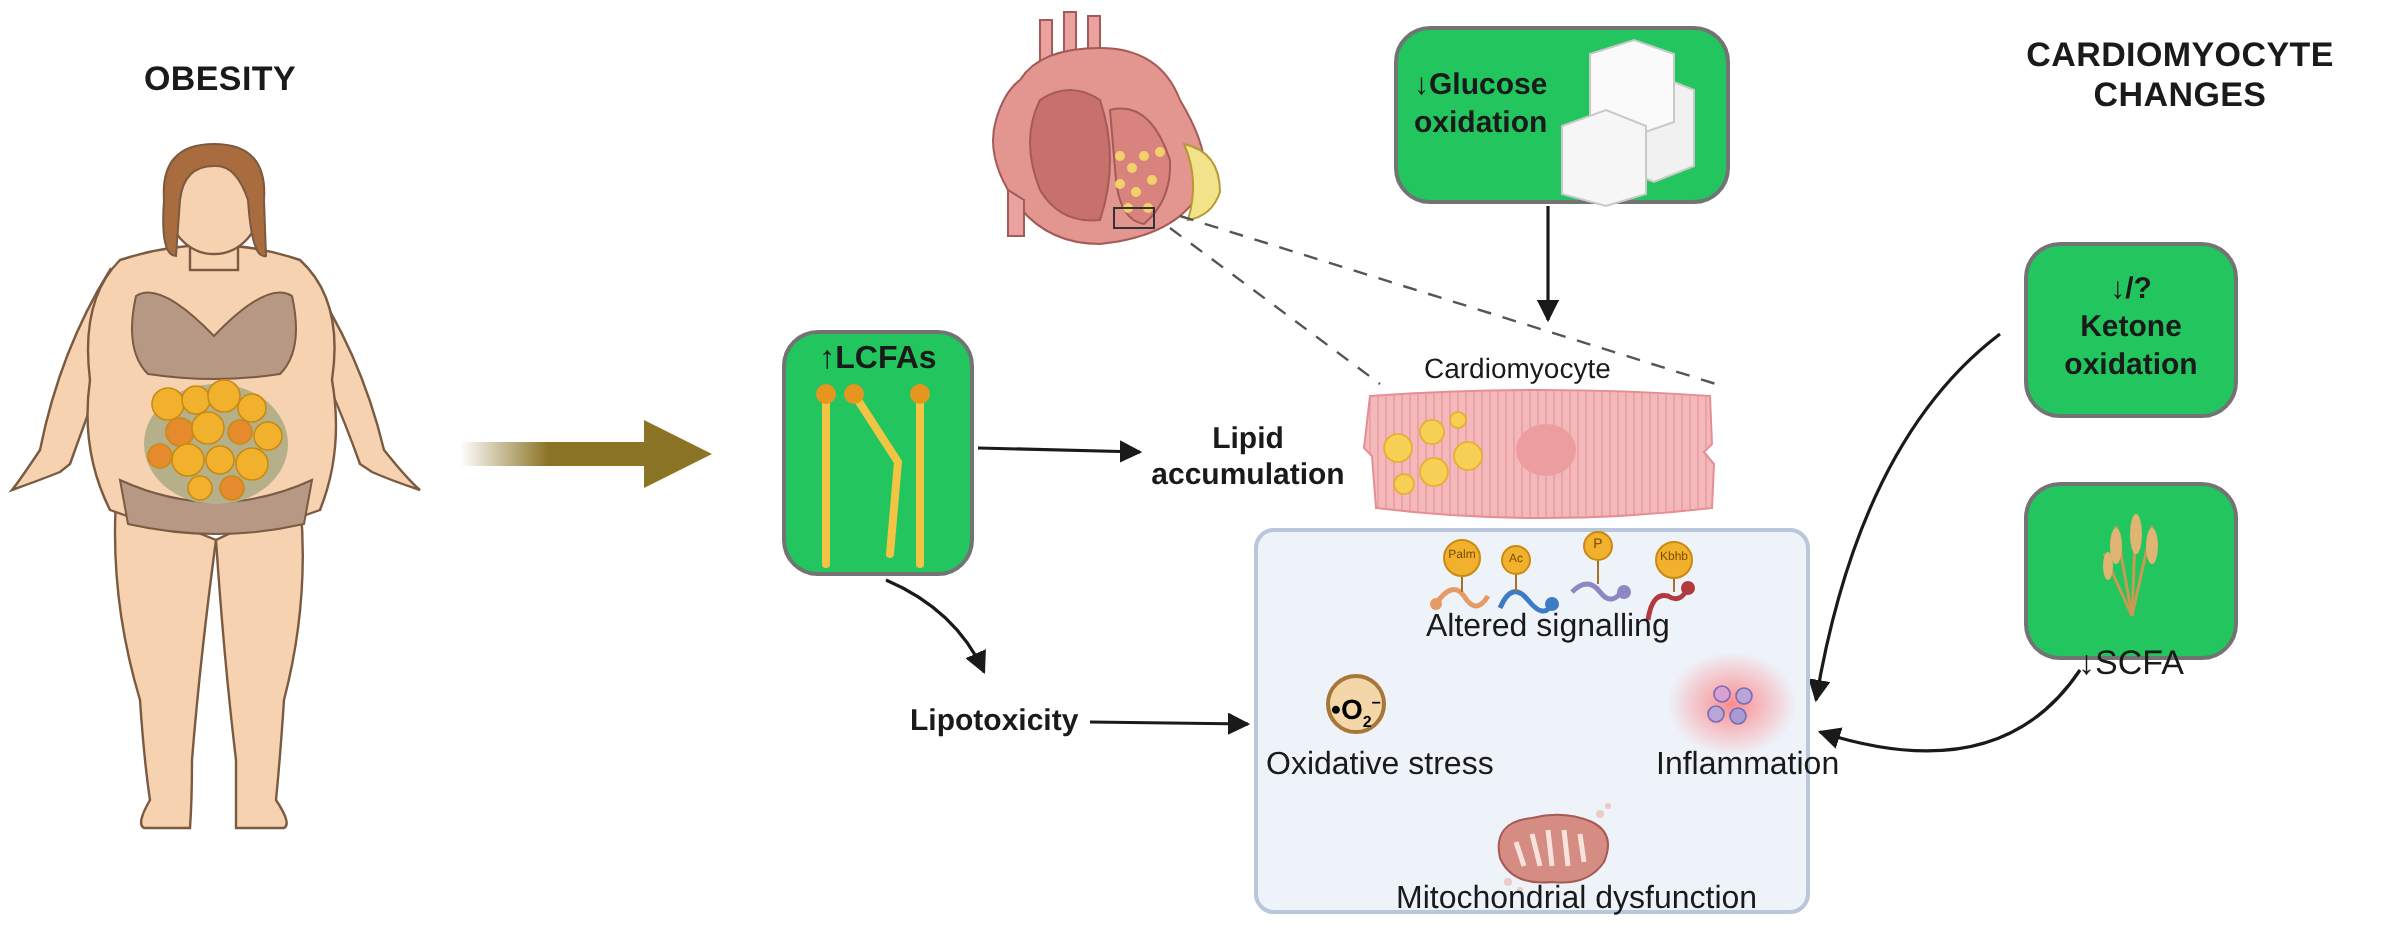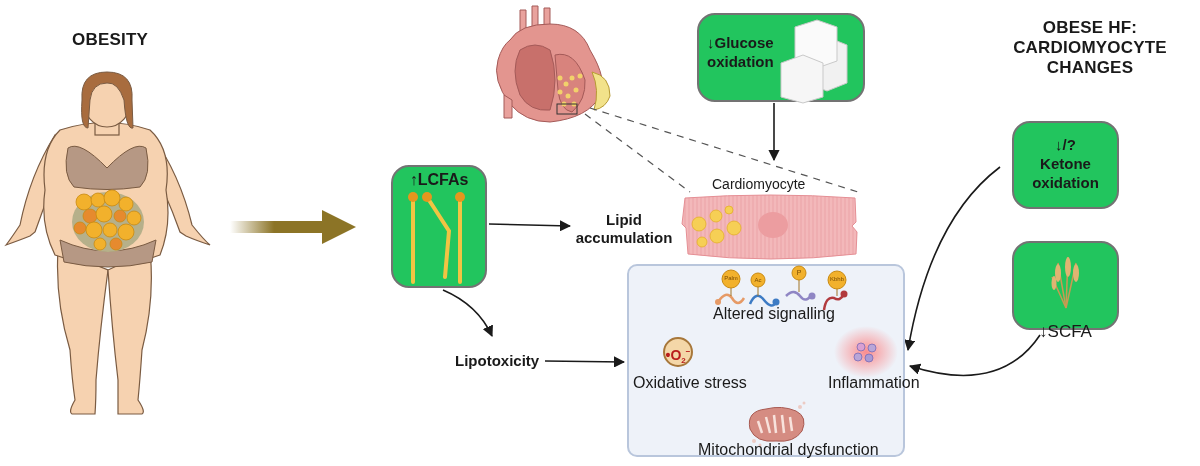--- a/index.html
+++ b/index.html
@@ -11,21 +11,20 @@
   .lbl { position:absolute; font-size:16px; text-align:center; white-space:nowrap; }
   .blbl { position:absolute; font-size:15px; font-weight:bold; text-align:center; white-space:nowrap; line-height:18px; }
   svg { position:absolute; left:0; top:0; overflow:visible; }
   .panel { position:absolute; left:627px; top:264px; width:278px; height:193px; background:#eef2f9; border:2px solid #b9c6dc; border-radius:10px; box-sizing:border-box; }
 </style>
 </head>
 <body>
 
 <div class="abs title" style="left:50px; top:30px; width:120px;">OBESITY</div>
 <div class="abs title" style="left:990px; top:18px; width:200px;">
-  <div>OBESE HF:</div>
   <div>CARDIOMYOCYTE CHANGES</div>
 </div>
 
 <svg width="240" height="466" viewBox="0 0 240 466" style="left:0;top:0;">
   <g stroke="#7a5b42" stroke-width="1.2" fill="#f6d2b0">
 
     <path d="M55 135 Q30 175 20 225 Q10 240 6 245 Q20 240 30 236 L35 232 Q50 190 62 160 Z"></path>
     <path d="M152 135 Q180 175 192 225 Q204 240 210 245 Q195 240 186 236 L180 232 Q165 190 148 160 Z"></path>
 
     <path d="M58 250 Q55 300 70 350 Q72 380 75 400 Q68 412 72 414 L95 414 Q96 400 96 380 Q100 330 108 270 Z"></path>
@@ -230,21 +229,21 @@
   </g>
 </svg>
 <div class="abs" style="left:0; top:0;">
   <span class="abs" style="left:722px; top:275px; width:18px; text-align:center; font-size:6px; color:#7a4b00;">Palm</span>
   <span class="abs" style="left:752px; top:277px; width:12px; text-align:center; font-size:6px; color:#7a4b00;">Ac</span>
   <span class="abs" style="left:793px; top:269px; width:12px; text-align:center; font-size:7px; color:#7a4b00;">P</span>
   <span class="abs" style="left:828px; top:276px; width:18px; text-align:center; font-size:6px; color:#7a4b00;">Kbhb</span>
 </div>
 <div class="lbl" style="left:713px; top:305px; width:120px;">Altered signalling</div>
 
-<div class="abs" style="left:663px; top:337px; width:30px; height:30px; border-radius:50%; background:#f4d7a8; border:2px solid #a7773a; box-sizing:border-box; text-align:center; font-weight:bold; font-size:14px; line-height:26px; color:#b91c1c;">
+<div class="abs" style="left:663px; top:337px; width:30px; height:30px; border-radius:50%; background:#f4d7a8; border:2px solid #a7773a; box-sizing:border-box; text-align:center; font-weight:bold; font-size:14px; line-height:26px; color:#000000;">
   <span>•</span><span>O</span><sub style="font-size:8px;">2</sub><sup style="font-size:8px;">−</sup>
 </div>
 <div class="lbl" style="left:633px; top:374px;">Oxidative stress</div>
 
 <svg width="80" height="60" viewBox="0 0 80 60" style="left:826px; top:325px;">
   <defs>
     <radialGradient id="glow">
       <stop offset="0" stop-color="#ff6b6b" stop-opacity="0.75"></stop>
       <stop offset="1" stop-color="#ff6b6b" stop-opacity="0"></stop>
     </radialGradient>

